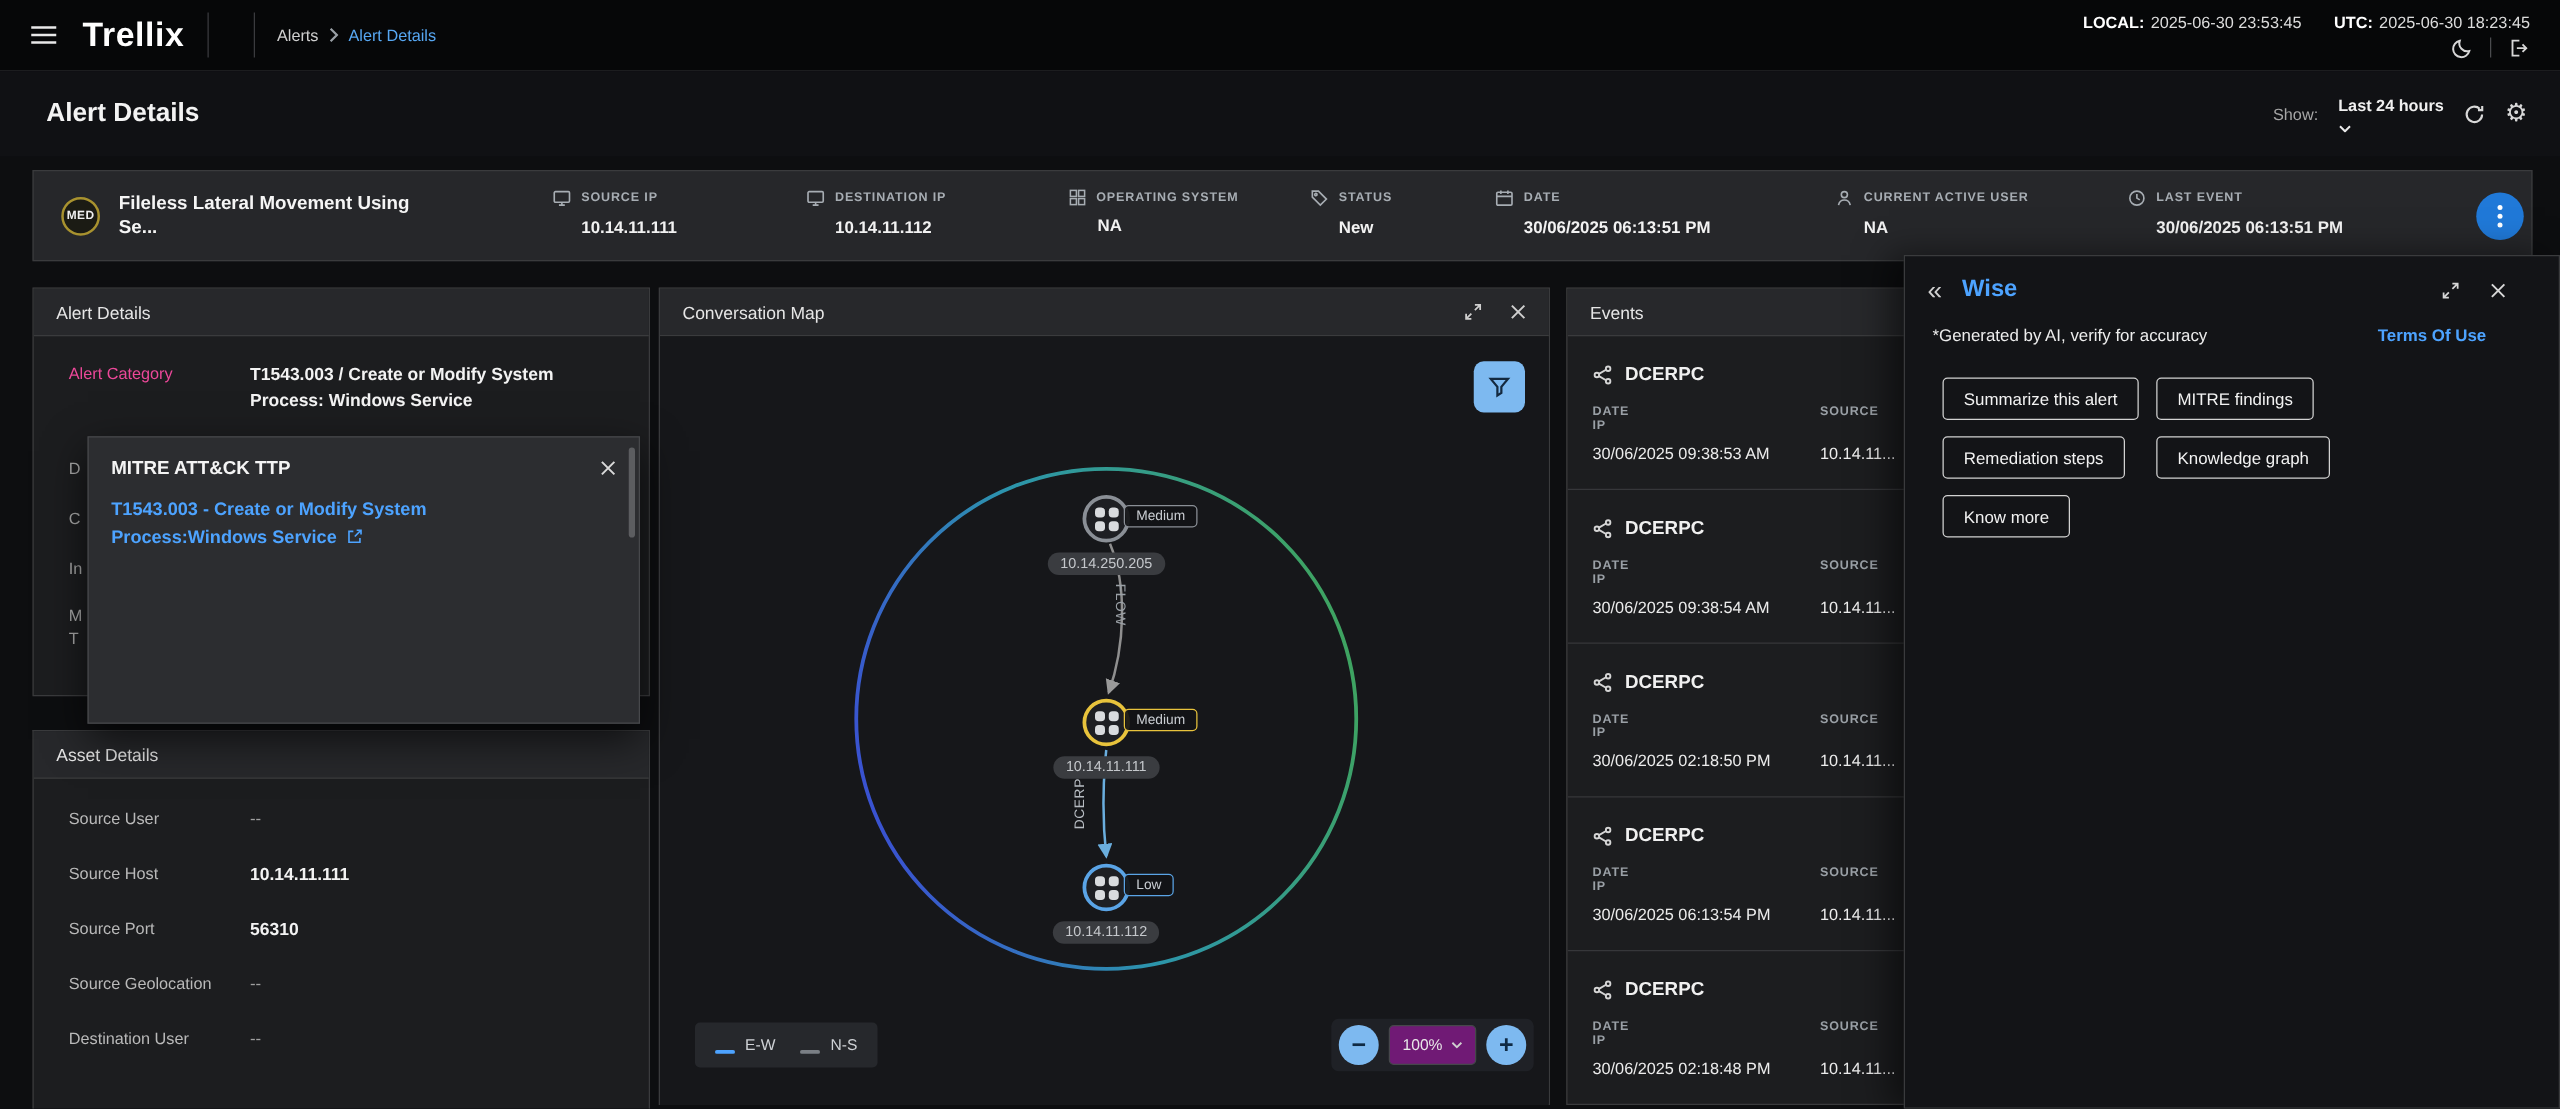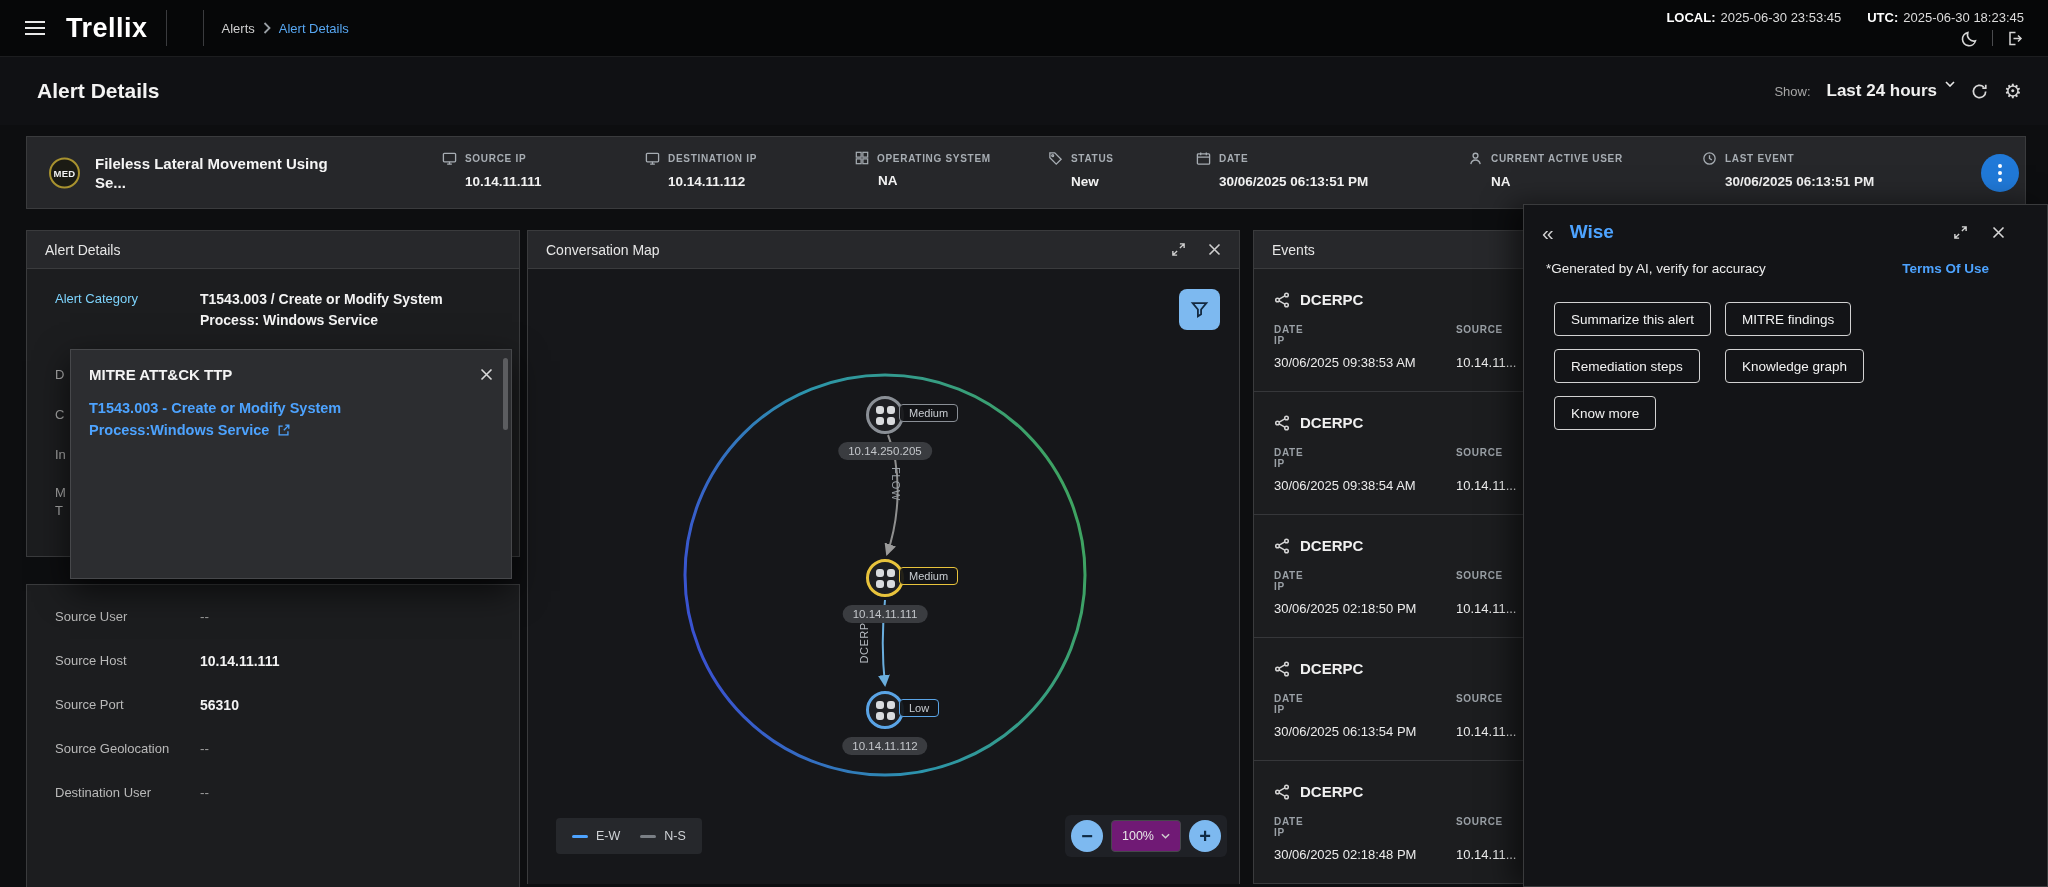--- a/index.html
+++ b/index.html
@@ -32,21 +32,21 @@
   .mini-div { width:1px; height:16px; background:#4a4b4e; }
 
   
   .titlebar {
     position:absolute; top:57px; left:0; right:0; height:68px;
     display:flex; align-items:center; padding:0 26px 0 37px; background:#101114;
   }
   .page-title { font-size:21px; font-weight:600; color:#f3f3f3; }
   .title-right { margin-left:auto; display:flex; align-items:center; gap:16px; }
   .show-label { font-size:13px; color:#a6a6a6; }
-  .range-select { display:flex; align-items:flex-start; gap:8px; font-size:17px; font-weight:700; color:#f0f0f0; cursor:pointer; }
+  .range-select { display:flex; align-items:flex-start; gap:8px; font-size:13px; font-weight:700; color:#f0f0f0; cursor:pointer;flex-direction:column; }
   .tb-icon { color:#d8d8d8; cursor:pointer; }
   .gear-glyph { font-size:20px; line-height:1; color:#d8d8d8; }
 
   
   .summary {
     position:absolute; top:136px; left:26px; right:22px; height:73px;
     background:#26272a; border:1px solid #3a3b3d;
   }
   .med-badge {
     position:absolute; left:22px; top:50%; transform:translateY(-50%);
@@ -73,21 +73,21 @@
   .panel { position:absolute; background:#1c1d1f; border:1px solid #3a3b3d; }
   .panel-head {
     height:38px; background:#27282b; border-bottom:1px solid #3a3b3d;
     display:flex; align-items:center; padding:0 18px; font-size:14px; color:#e6e6e6;
   }
   .panel-head .head-icons { margin-left:auto; display:flex; align-items:center; gap:22px; color:#cfcfcf; }
 
   
   .card-alert { left:26px; top:230px; width:494px; height:327px; }
   .ad-row { display:flex; padding:20px 28px 0; }
-  .ad-label { flex:0 0 145px; color:#7dd3fc; font-size:13px; padding-top:2px; }
+  .ad-label { flex:0 0 145px; color:#ec4899; font-size:13px; padding-top:2px; }
   .ad-value { font-size:14px; font-weight:700; color:#f3f3f3; line-height:1.5; max-width:300px; }
   .frag { position:absolute; left:28px; color:#a9a9a9; font-size:13px; }
 
   
   .mitre-popup {
     position:absolute; left:70px; top:349px; width:442px; height:230px;
     background:#2c2d30; border:1px solid #47484b; z-index:30;
     box-shadow:0 12px 32px rgba(0,0,0,.65);
   }
   .mp-head { display:flex; align-items:center; padding:16px 18px 10px; }
@@ -128,21 +128,21 @@
     position:absolute; top:46px; left:50%; transform:translateX(-50%);
     background:#3a3c40; color:#c4c7cb; font-size:11.5px; padding:3px 10px;
     border-radius:10px; white-space:nowrap;
   }
   .edge-label { position:absolute; font-size:11px; letter-spacing:.5px; color:#9aa0a6; writing-mode:vertical-rl; }
   .edge-label.up { transform:rotate(180deg); color:#b6bbc1; }
   .map-legend {
     position:absolute; left:28px; top:549px; height:36px; background:#26282c; border-radius:4px;
     display:flex; align-items:center; gap:20px; padding:0 16px; font-size:12.5px; color:#cfd2d6;
   }
-  .legend-item { display:flex; align-items:center; gap:8px; }
+  .legend-item { display:flex; align-items:flex-end; gap:8px; }
   .legend-dash { width:16px; height:3px; border-radius:2px; }
   .zoom-group {
     position:absolute; right:12px; top:546px; display:flex; align-items:center; gap:8px;
     background:#1e2averi  
   }
   .zoom-group { background:#1f2126; padding:5px 6px; border-radius:6px; }
   .zoom-btn {
     width:32px; height:32px; border-radius:50%; background:#7db9f0; color:#0f2a44;
     font-size:20px; font-weight:700; display:flex; align-items:center; justify-content:center; cursor:pointer;
   }
@@ -374,20 +374,23 @@
   <div class="mp-link">
     <span>T1543.003 - Create or Modify System Process:Windows Service</span><span class="ext icon"><svg width="14" height="14" viewBox="0 0 16 16" fill="none" stroke="currentColor" stroke-width="1.5">
           <path d="M6.5 3.5H2.5v10h10v-4"></path>
           <path d="M9.5 2.5h4v4M13.3 2.7L7.8 8.2"></path>
         </svg></span>
   </div>
   <div class="mp-scroll"></div>
 </div>
 
 <div class="panel card-asset">
+  <div class="panel-head">
+      <span>Asset Details</span>
+    </div>
   <div class="asset-body">
     <div class="as-row">
       <span class="as-label">Source User</span>
       <span class="as-val">--</span>
     </div>
     <div class="as-row">
       <span class="as-label">Source Host</span>
       <span class="as-val bold">10.14.11.111</span>
     </div>
     <div class="as-row">

